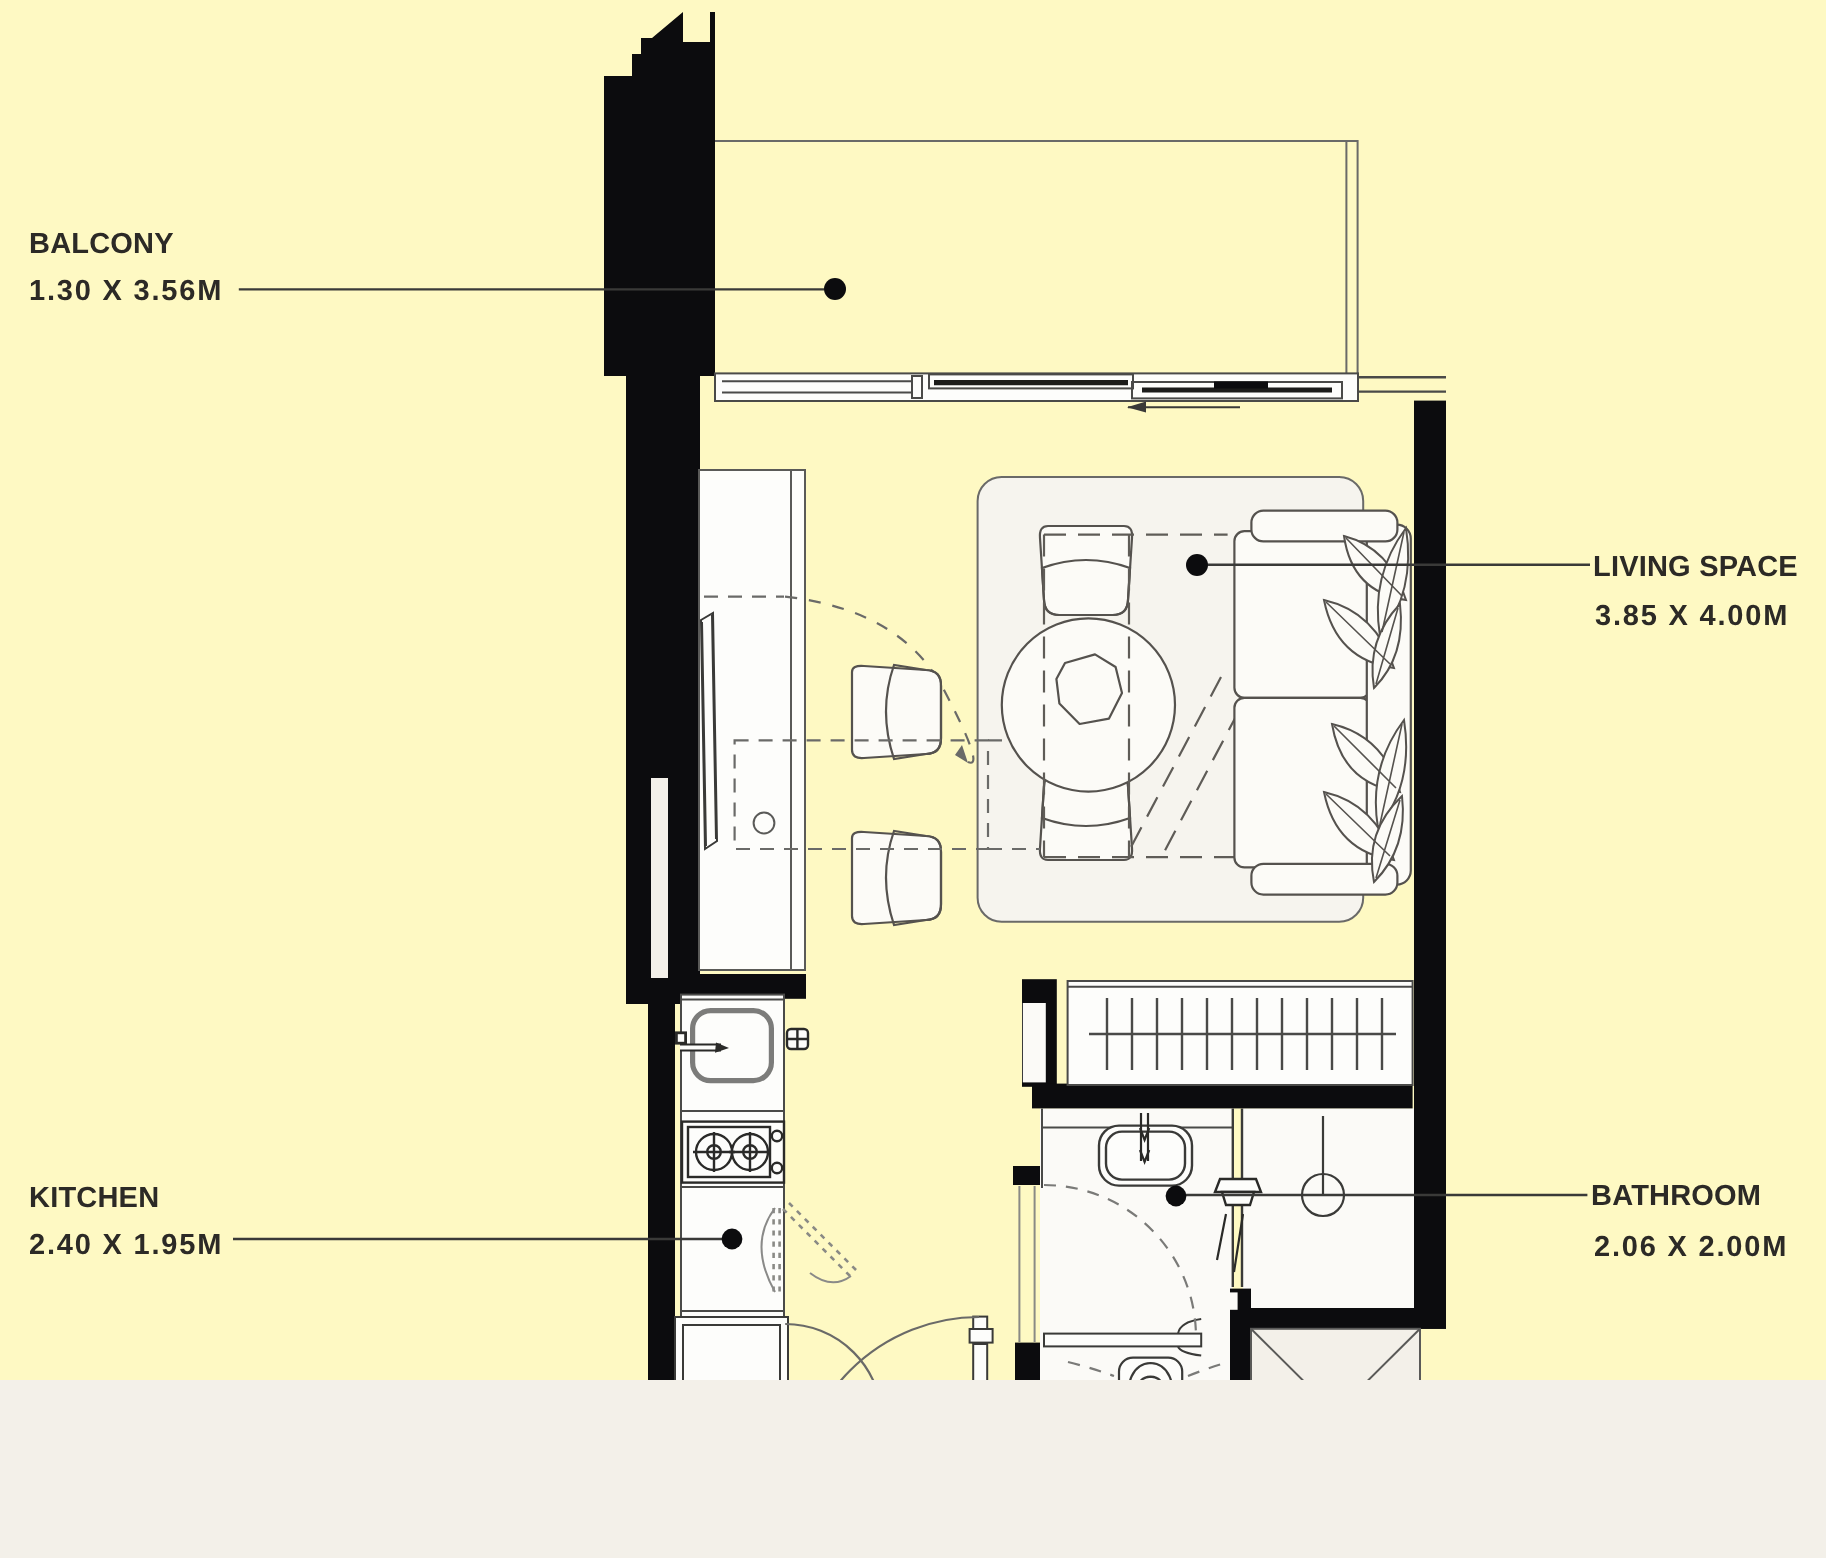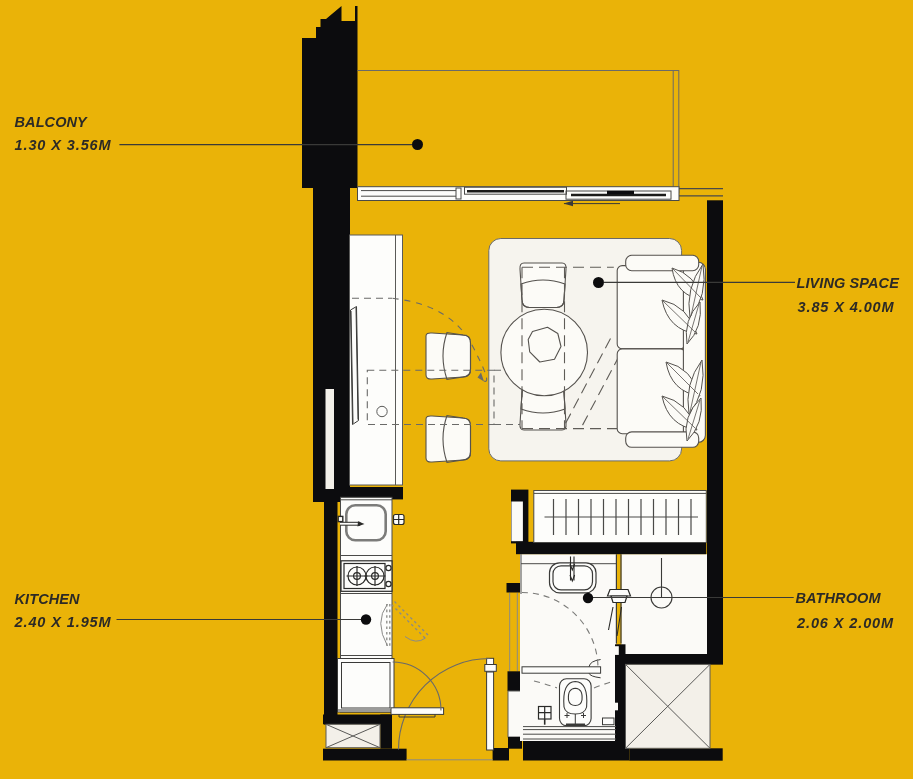--- a/index.html
+++ b/index.html
@@ -1,16 +1,16 @@
 <!DOCTYPE html>
 <html><head>
 <meta charset="utf-8">
 <style>
   html,body{margin:0;padding:0;background:#f3f0e9;}
-  .wrap{position:relative;width:913px;height:779px;background:#eab308;overflow:hidden;font-style:italic;}
+  .wrap{position:relative;width:913px;height:690px;background:#fef9c3;overflow:hidden;}
   svg{position:absolute;left:0;top:0;}
   .lbl{font-family:"Liberation Sans",sans-serif;font-size:14.5px;letter-spacing:.1px;fill:#2c2a26;font-weight:bold;}
   .dim{letter-spacing:.9px;}
 </style>
 </head>
 <body>
 <div class="wrap">
 <svg width="913" height="779" viewBox="0 0 913 779" fill="none">
 
 <path d="M302,38 L316,38 L316,27 L320.5,27 L320.5,19 L326,19 L341.5,6 L341.5,21 L355,21 L355,6 L357.5,6 L357.5,188 L302,188 Z" fill="#0c0c0e"></path>

